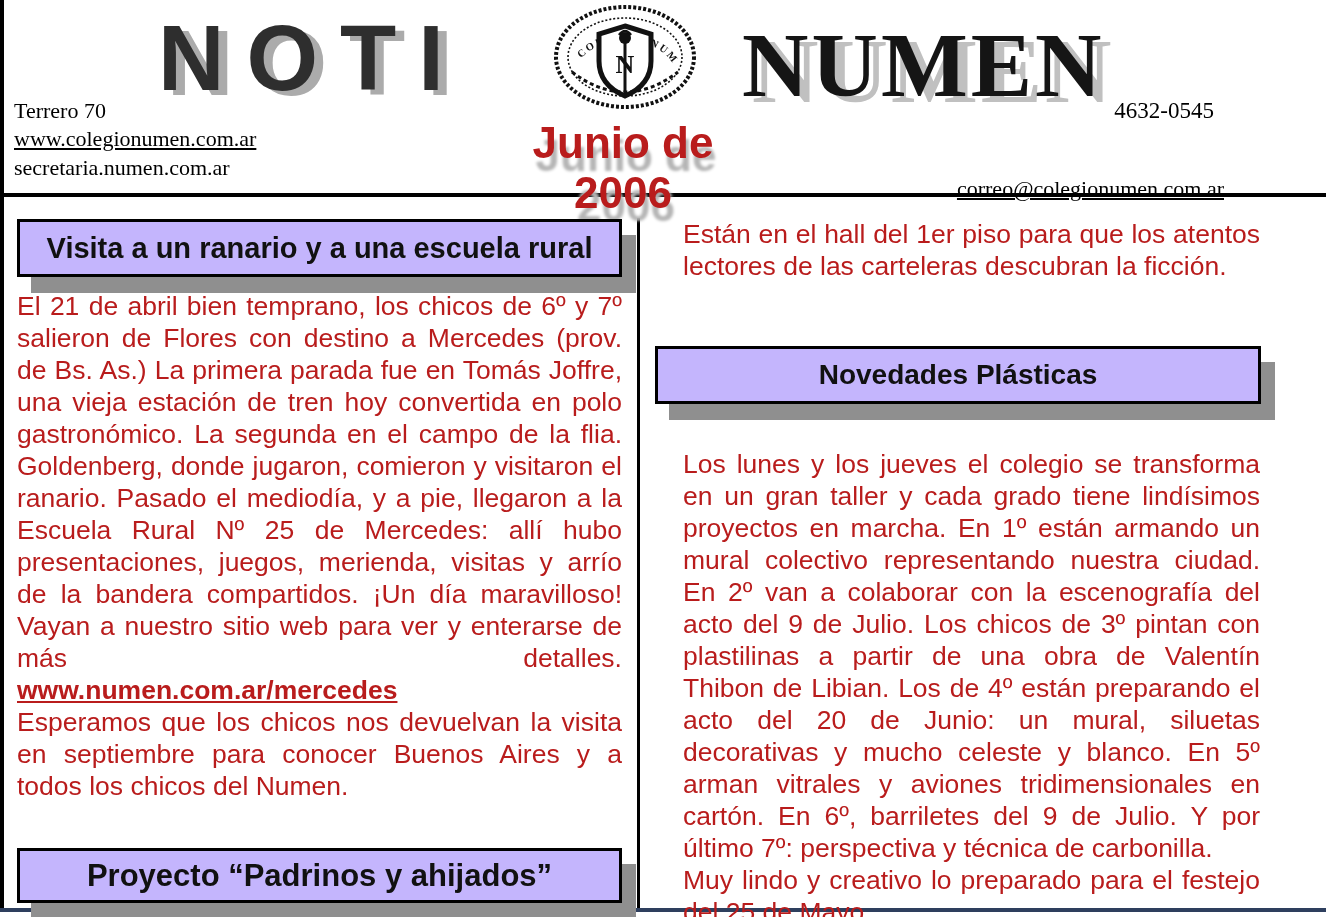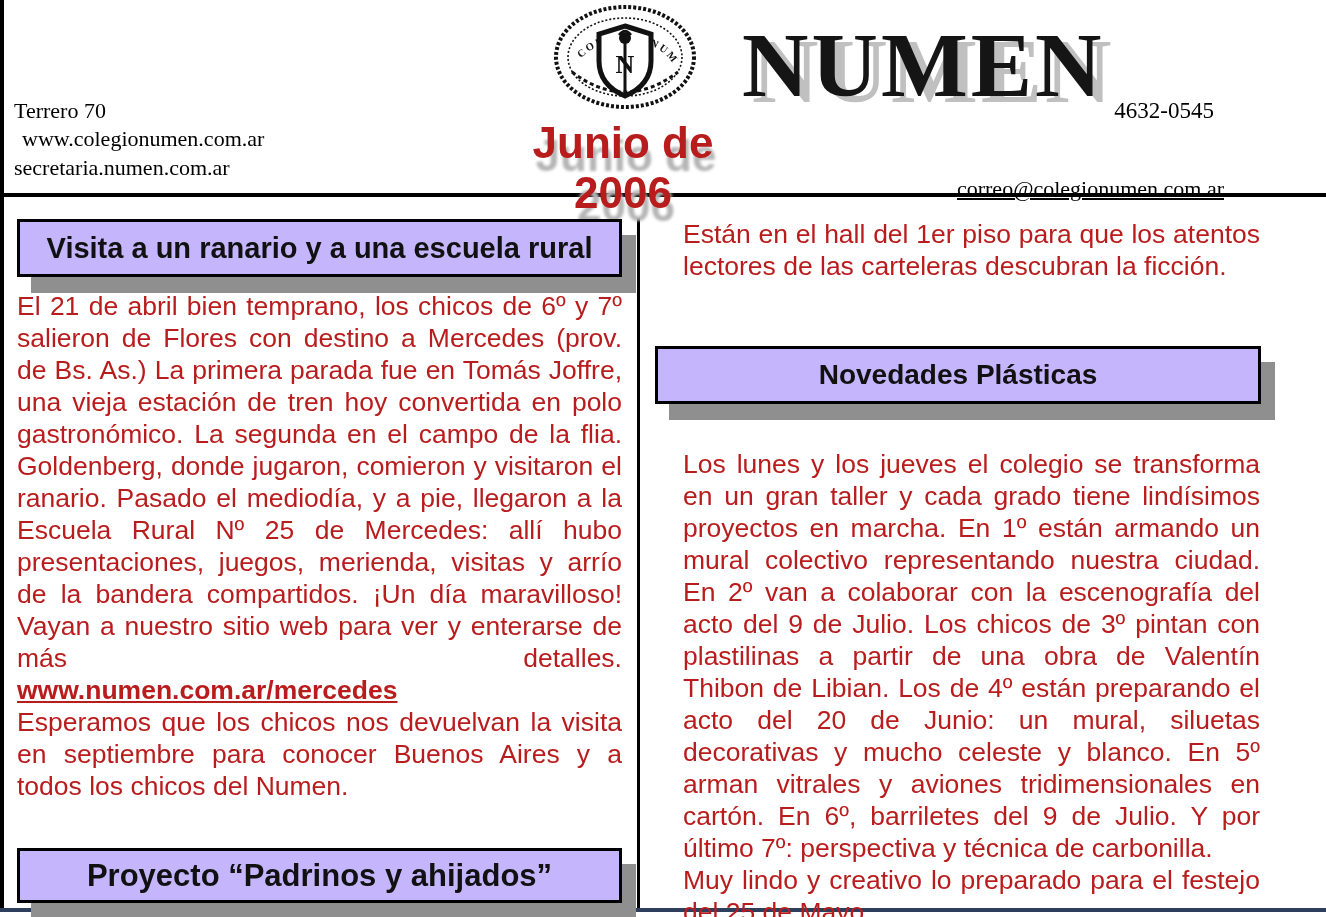--- a/index.html
+++ b/index.html
@@ -15,21 +15,21 @@
 
   
   .noti{left:158px;top:6px;font-size:92px;font-weight:bold;letter-spacing:22px;
         color:#2e2e2e;text-shadow:9px 5px 0 #ababab;}
   .numen{left:742px;top:12px;font-family:"Liberation Serif",serif;font-size:92px;
          font-weight:bold;letter-spacing:3px;color:#151515;text-shadow:10px 6px 0 #c0c0c0;}
   .issue-date{left:478px;top:118px;width:290px;text-align:center;font-size:44px;
               font-weight:bold;color:#b91c1c;text-shadow:3px 13px 3px #b5b5b5;}
   .contact{font-family:"Liberation Serif",serif;font-size:22px;color:#000;text-align:right;}
   .addr{left:14px;top:98px;}
-  .web{left:22px;top:126px;cursor:pointer;}
+  .web{left:14px;top:126px;text-decoration:underline;cursor:pointer;}
   .sec{left:14px;top:155px;}
   .phone{top:98px;right:112px;font-size:23px;}
   .email{top:144px;right:102px;text-decoration:underline;cursor:pointer;margin-top:32px;}
 
   .logo{left:550px;top:4px;width:150px;height:106px;}
 
   
   .hbox{background:#c4b5fd;border:3px solid #000;box-sizing:border-box;
         display:flex;align-items:center;justify-content:center;text-align:center;
         font-weight:bold;box-shadow:14px 16px 0 #8f8f8f;z-index:3;}
@@ -54,20 +54,21 @@
 </head>
 <body>
 
 <div class="page">
 
   <div class="abs left-edge"></div>
   <div class="abs header-rule"></div>
   <div class="abs col-divider"></div>
   <div class="abs bottom-bar"></div>
 
+  <div class="abs noti">NOTI</div>
 
   <div class="abs logo">
     <svg width="150" height="106" viewBox="0 0 150 106" xmlns="http://www.w3.org/2000/svg">
       <ellipse cx="75" cy="53" rx="69" ry="50" fill="none" stroke="#111" stroke-width="4" stroke-dasharray="3 2"></ellipse>
       <ellipse cx="75" cy="53" rx="57" ry="39" fill="none" stroke="#111" stroke-width="1.6" stroke-dasharray="2 2"></ellipse>
       <path id="arcTop" d="M 26,62 A 52,38 0 0 1 124,62" fill="none" stroke="none"></path>
       <text font-family="Liberation Serif,serif" font-size="10.5" font-weight="bold" fill="#111" letter-spacing="2">
         <textPath href="#arcTop" startOffset="8%">COLEGIO&nbsp;&nbsp;NUMEN</textPath>
       </text>
       <path d="M75,22 L101,30 L101,57 Q101,81 75,92 Q49,81 49,57 L49,30 Z" fill="#fff" stroke="#111" stroke-width="5"></path>

